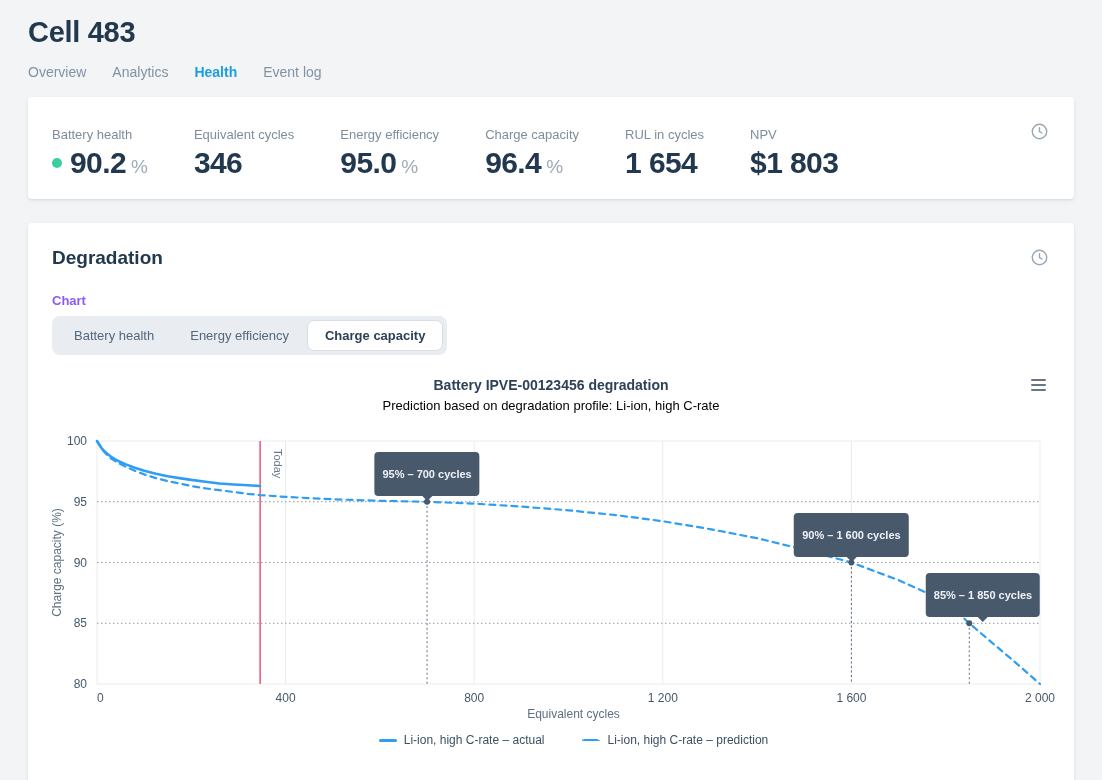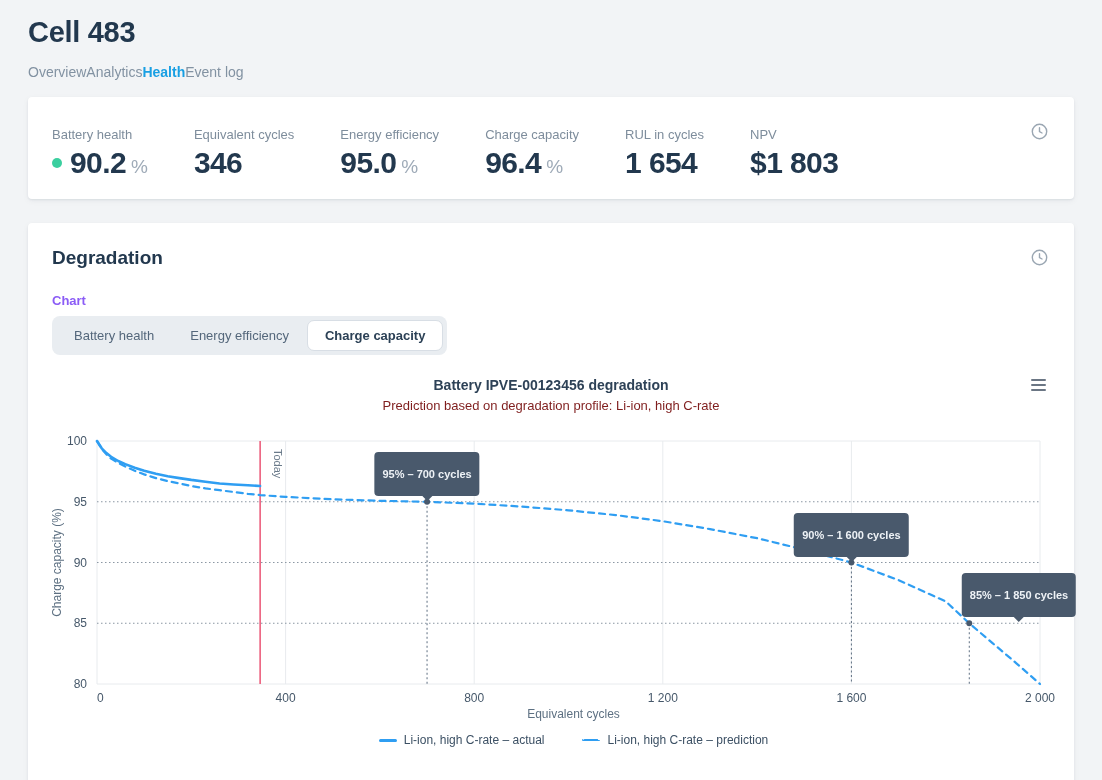--- a/index.html
+++ b/index.html
@@ -5,21 +5,21 @@
   * { margin:0; padding:0; box-sizing:border-box; }
   html,body { width:1102px; height:780px; }
   body {
     background:#f2f4f6;
     font-family:"Liberation Sans", sans-serif;
     color:#22384e;
     padding:16px 28px;
     overflow:hidden;
   }
   .page-title { font-size:29px; font-weight:bold; letter-spacing:-0.3px; color:#22384e; }
-  .nav-tabs { display:flex; margin-top:15px; margin-bottom:17px; }
+  .nav-tabs { display:flex; gap:26px; margin-top:15px; margin-bottom:17px; }
   .nav-tab { font-size:14px; color:#8292a2; cursor:pointer; }
   .nav-tab.active { color:#189fe3; font-weight:bold; }
 
   .card {
     background:#fff; border-radius:4px;
     box-shadow:0 1px 2px rgba(16,42,67,.08), 0 2px 6px rgba(16,42,67,.05);
   }
   .stats-card { position:relative; padding:30px 24px 26px 24px; margin-bottom:24px; height:102px; }
   .stats-row { display:flex; gap:46px; align-items:flex-start; }
   .stat-label { font-size:13px; color:#7e8d9c; margin-bottom:4px; white-space:nowrap; }
@@ -34,21 +34,21 @@
   .chart-selector-label { font-size:13px; font-weight:bold; color:#8b5cf6; margin-top:24px; }
   .segmented { display:inline-flex; background:#e9edf1; border-radius:8px; padding:4px; margin-top:8px; }
   .seg-btn {
     border:1px solid transparent; background:transparent; border-radius:7px;
     font-family:inherit; font-size:13px; color:#54677b; padding:7px 17px; cursor:pointer; white-space:nowrap;
   }
   .seg-btn.active { background:#fff; border-color:#d8dee5; color:#2c4156; font-weight:bold; }
 
   .chart-head { margin-top:22px; text-align:center; position:relative; }
   .chart-title { font-size:14px; font-weight:bold; color:#2e4257; }
-  .chart-subtitle { font-size:13px; color:#7f1d1d; margin-top:5px; }
+  .chart-subtitle { font-size:13px; color:#000000; margin-top:5px; }
   .chart-menu-icon { position:absolute; right:4px; top:2px; cursor:pointer; display:flex; flex-direction:column; gap:3px; }
   .chart-menu-icon span { display:block; width:15px; height:2px; background:#6b7684; border-radius:1px; }
 
   .chart-wrap { position:relative; margin-top:14px; width:998px; height:270px; }
   .chart-wrap svg { overflow:visible; }
   .annotation-tooltip {
     position:absolute; transform:translate(-50%,-100%);
     background:#49596c; color:#eef2f6; font-size:11px; font-weight:bold;
     padding:16px 8px; border-radius:4px; white-space:nowrap; z-index:3;
   }
@@ -181,21 +181,21 @@
         <text x="610.8" y="275" fill="#46586a" font-size="12" text-anchor="middle">1 200</text>
         <text x="799.4000000000001" y="275" fill="#46586a" font-size="12" text-anchor="middle">1 600</text>
         <text x="988" y="275" fill="#46586a" font-size="12" text-anchor="middle">2 000</text>
         <text x="35" y="261" fill="#46586a" font-size="12" text-anchor="end">80</text>
         <text x="35" y="200.25" fill="#46586a" font-size="12" text-anchor="end">85</text>
         <text x="35" y="139.5" fill="#46586a" font-size="12" text-anchor="end">90</text>
         <text x="35" y="78.75" fill="#46586a" font-size="12" text-anchor="end">95</text>
         <text x="35" y="18" fill="#46586a" font-size="12" text-anchor="end">100</text>
         <text x="9" y="135.5" fill="#5d7082" font-size="12" text-anchor="middle" transform="rotate(-90 9 135.5)">Charge capacity (%)</text>
       </svg>
-  <div class="annotation-tooltip" style="left: 375.05px; top: 68.75px;">95% – 700 cycles</div><div class="annotation-tooltip" style="left: 799.4px; top: 129.5px;">90% – 1 600 cycles</div><div class="annotation-tooltip" style="left: 967px; top: 190.25px;">85% – 1 850 cycles</div></div>
+  <div class="annotation-tooltip" style="left: 375.05px; top: 68.75px;">95% – 700 cycles</div><div class="annotation-tooltip" style="left: 799.4px; top: 129.5px;">90% – 1 600 cycles</div><div class="annotation-tooltip" style="left: 931px; top: 190.25px;">85% – 1 850 cycles</div></div>
 
   <div class="x-axis-title">Equivalent cycles</div>
 
   <div class="chart-legend">
     <div class="legend-item">
       <span class="legend-line"></span>
       <span class="legend-label">Li-ion, high C-rate – actual</span>
     </div>
     <div class="legend-item">
       <span class="legend-line dashed"></span>

